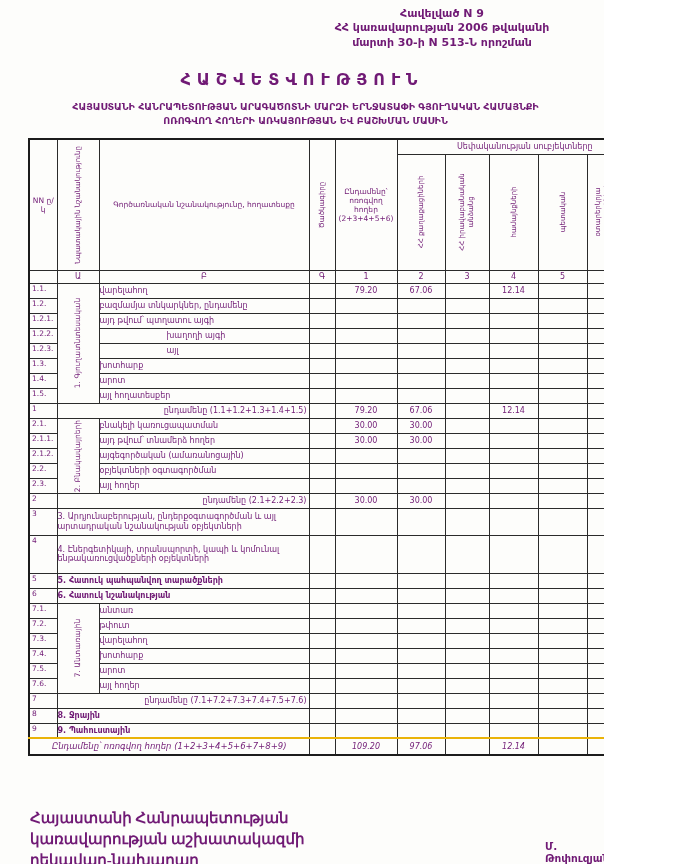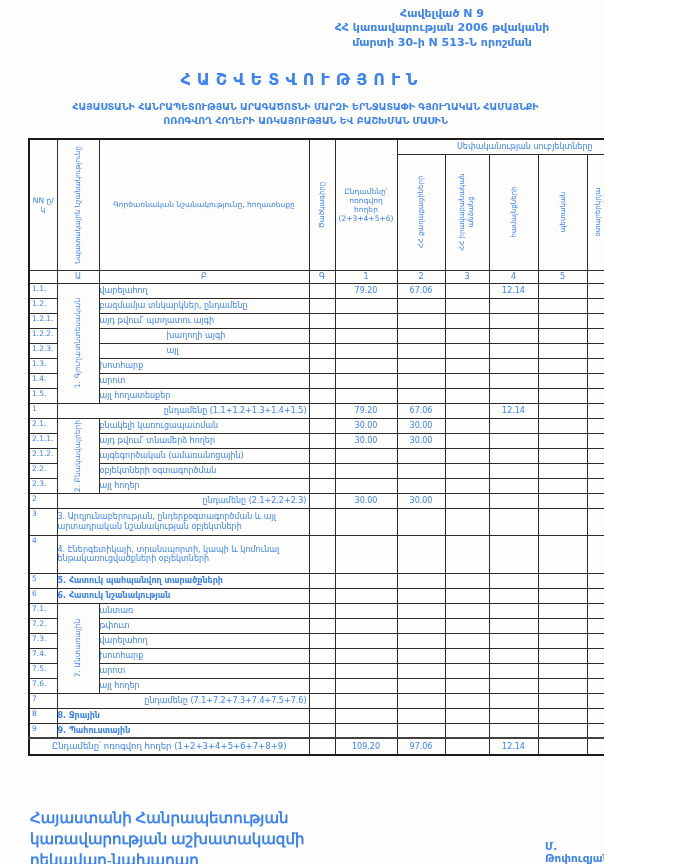--- a/index.html
+++ b/index.html
@@ -1,17 +1,17 @@
 <!DOCTYPE html>
 <html><head>
 <meta charset="utf-8">
 <style>
   html,body{margin:0;padding:0;background:#ffffff;}
   .page{width:604px;height:864px;background:#fdfdfb;position:relative;
-        font-family:"DejaVu Sans",sans-serif;color:#3b82f6;overflow:hidden;}
+        font-family:"DejaVu Sans",sans-serif;color:#701a75;overflow:hidden;}
 
   .appendix{position:absolute;top:7px;right:12px;width:300px;text-align:center;
             font-size:11px;font-weight:bold;line-height:1.3;}
 
   .titleblock{position:absolute;top:70px;left:0;width:100%;text-align:center;font-weight:bold;}
   .t1{font-size:16px;letter-spacing:6px;margin-bottom:11px;}
   .t2{font-size:9.5px;line-height:1.5;margin-left:7px;}
 
   table.report{position:absolute;left:28px;top:138px;border-collapse:collapse;
                table-layout:fixed;width:624px;border:2px solid #1c1c1c;}
@@ -35,21 +35,21 @@
   td.total-lbl{text-align:right;}
   td.section-lbl{font-weight:bold;}
   tr.t2 td.section-lbl,tr.t3 td.section-lbl{font-weight:normal;}
   td.num{text-align:center;}
   td.gcell{position:relative;}
   .gvin{position:absolute;left:50%;top:50%;transform:translate(-50%,-50%) rotate(-90deg);
         white-space:nowrap;font-size:7.5px;}
   tr.rb td{height:15px;}
   tr.t2 td{height:27px;}
   tr.t3 td{height:38px;}
-  tr.r-grand td{height:17px;border-top:2px solid #404040;}
+  tr.r-grand td{height:17px;border-top:2px solid #eab308;font-style:italic;}
   td.grand-lbl{text-align:center;font-size:8.5px;}
 
   .footer{position:absolute;left:30px;top:808px;font-size:15px;font-weight:bold;line-height:1.4;font-family:Liberation Serif, serif;}
   .signature{position:absolute;left:545px;top:840px;font-size:10.5px;font-weight:bold;}
 </style>
 </head>
 <body>
 
 <div class="page">
 

